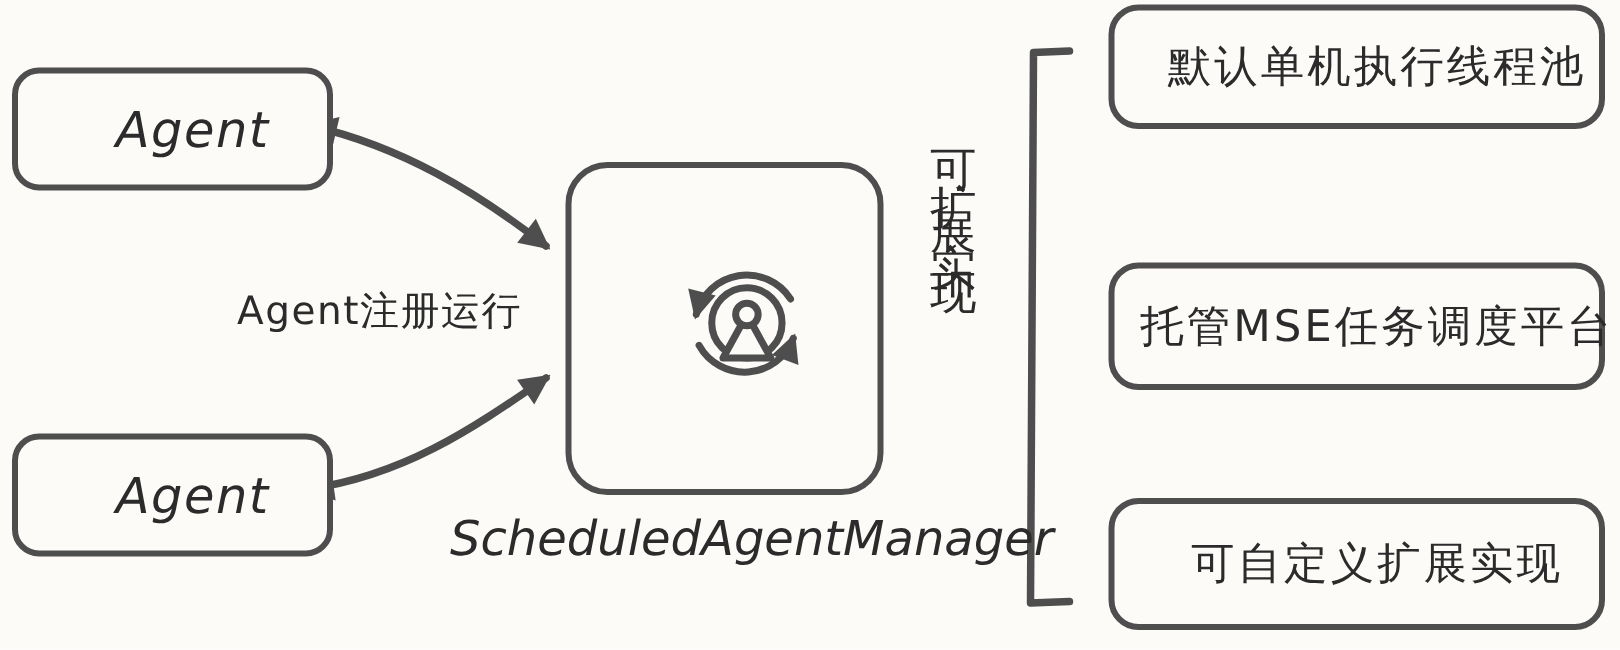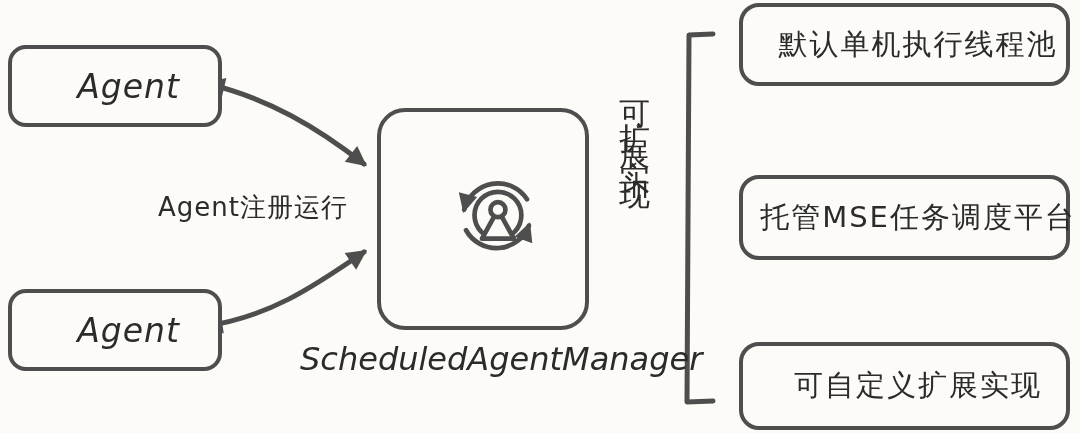--- a/index.html
+++ b/index.html
@@ -127,17 +127,17 @@
   <div class="vertical-label">可扩展实现</div>
 
   <div class="node impl-box" style="top:3px;height:83px;">
     <span class="lbl">默认单机执行线程池</span>
   </div>
 
   <div class="node impl-box" style="top:175px;height:85px;">
     <span class="lbl">托管MSE任务调度平台</span>
   </div>
 
-  <div class="node impl-box" style="top:342px;height:88px;">
+  <div class="node impl-box" style="top:332px;height:88px;">
     <span class="lbl">可自定义扩展实现</span>
   </div>
 
 </div>
 
 </body></html>

